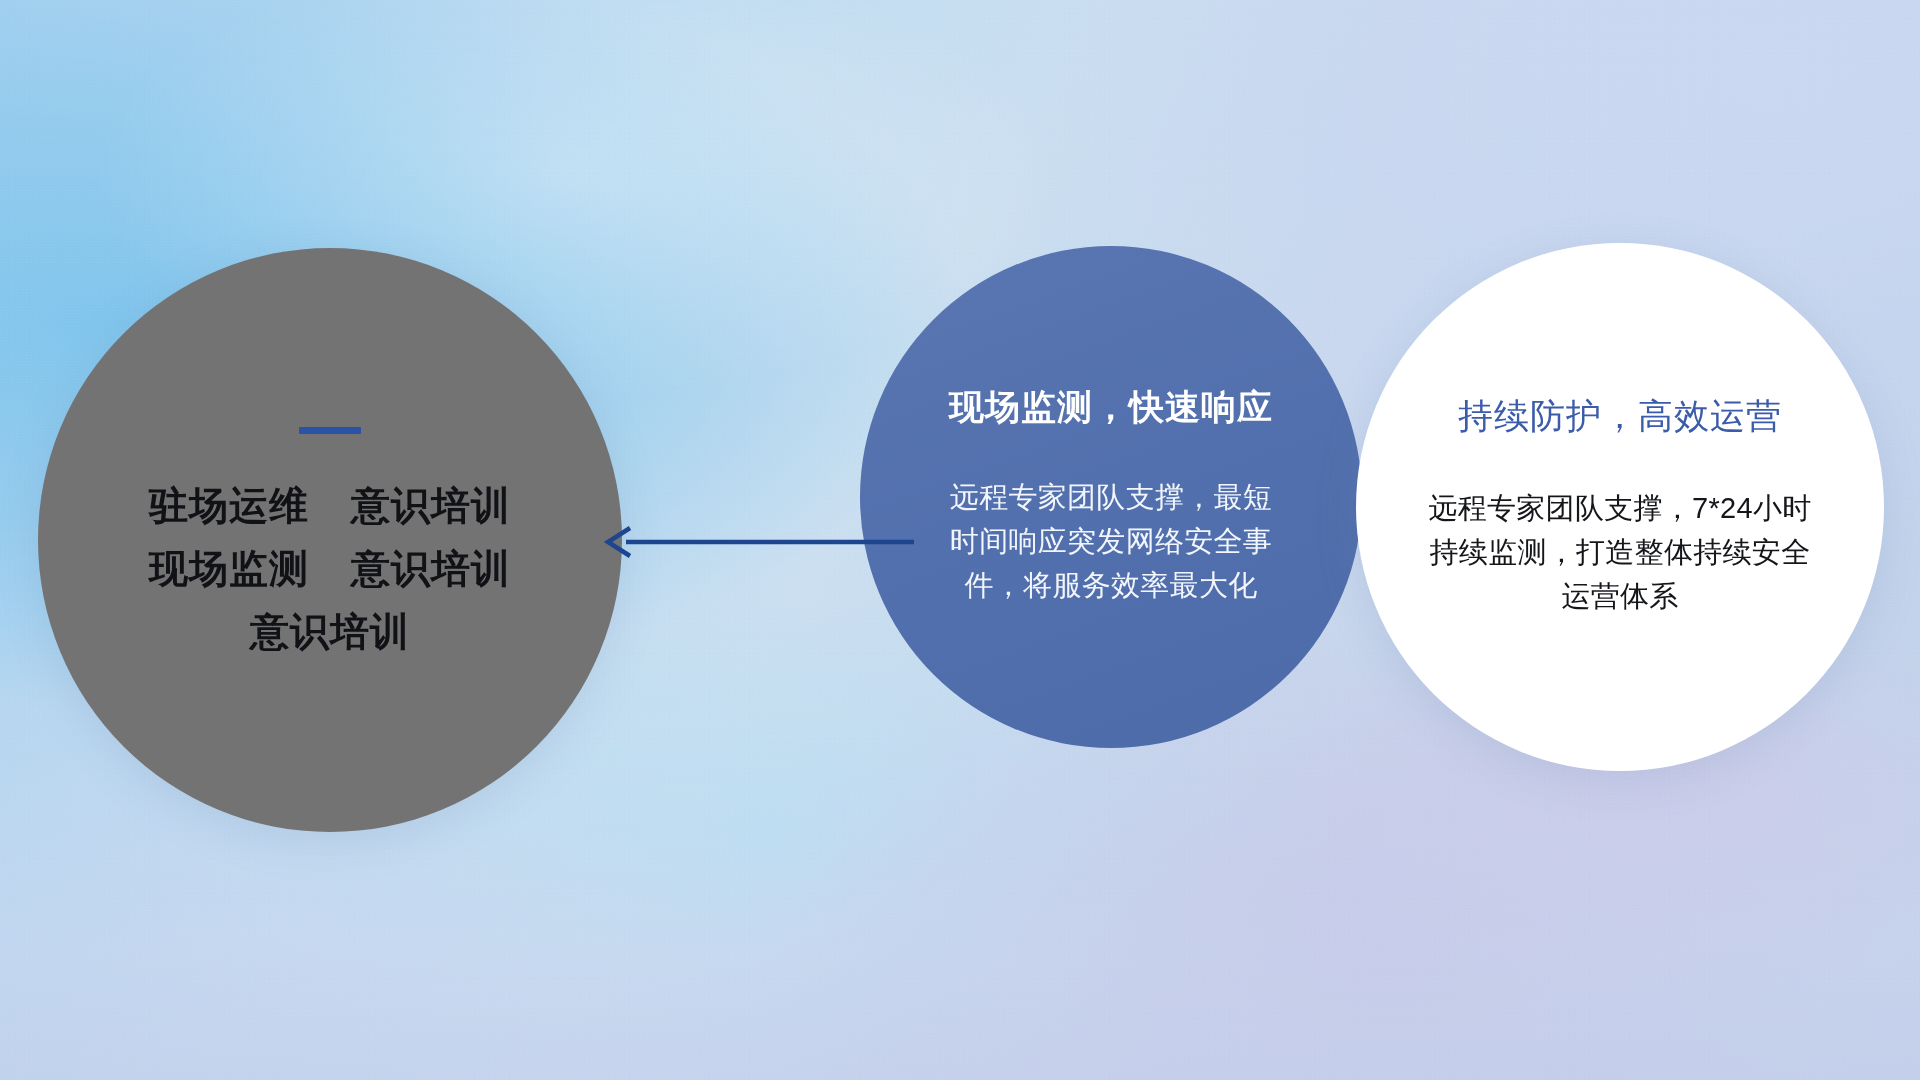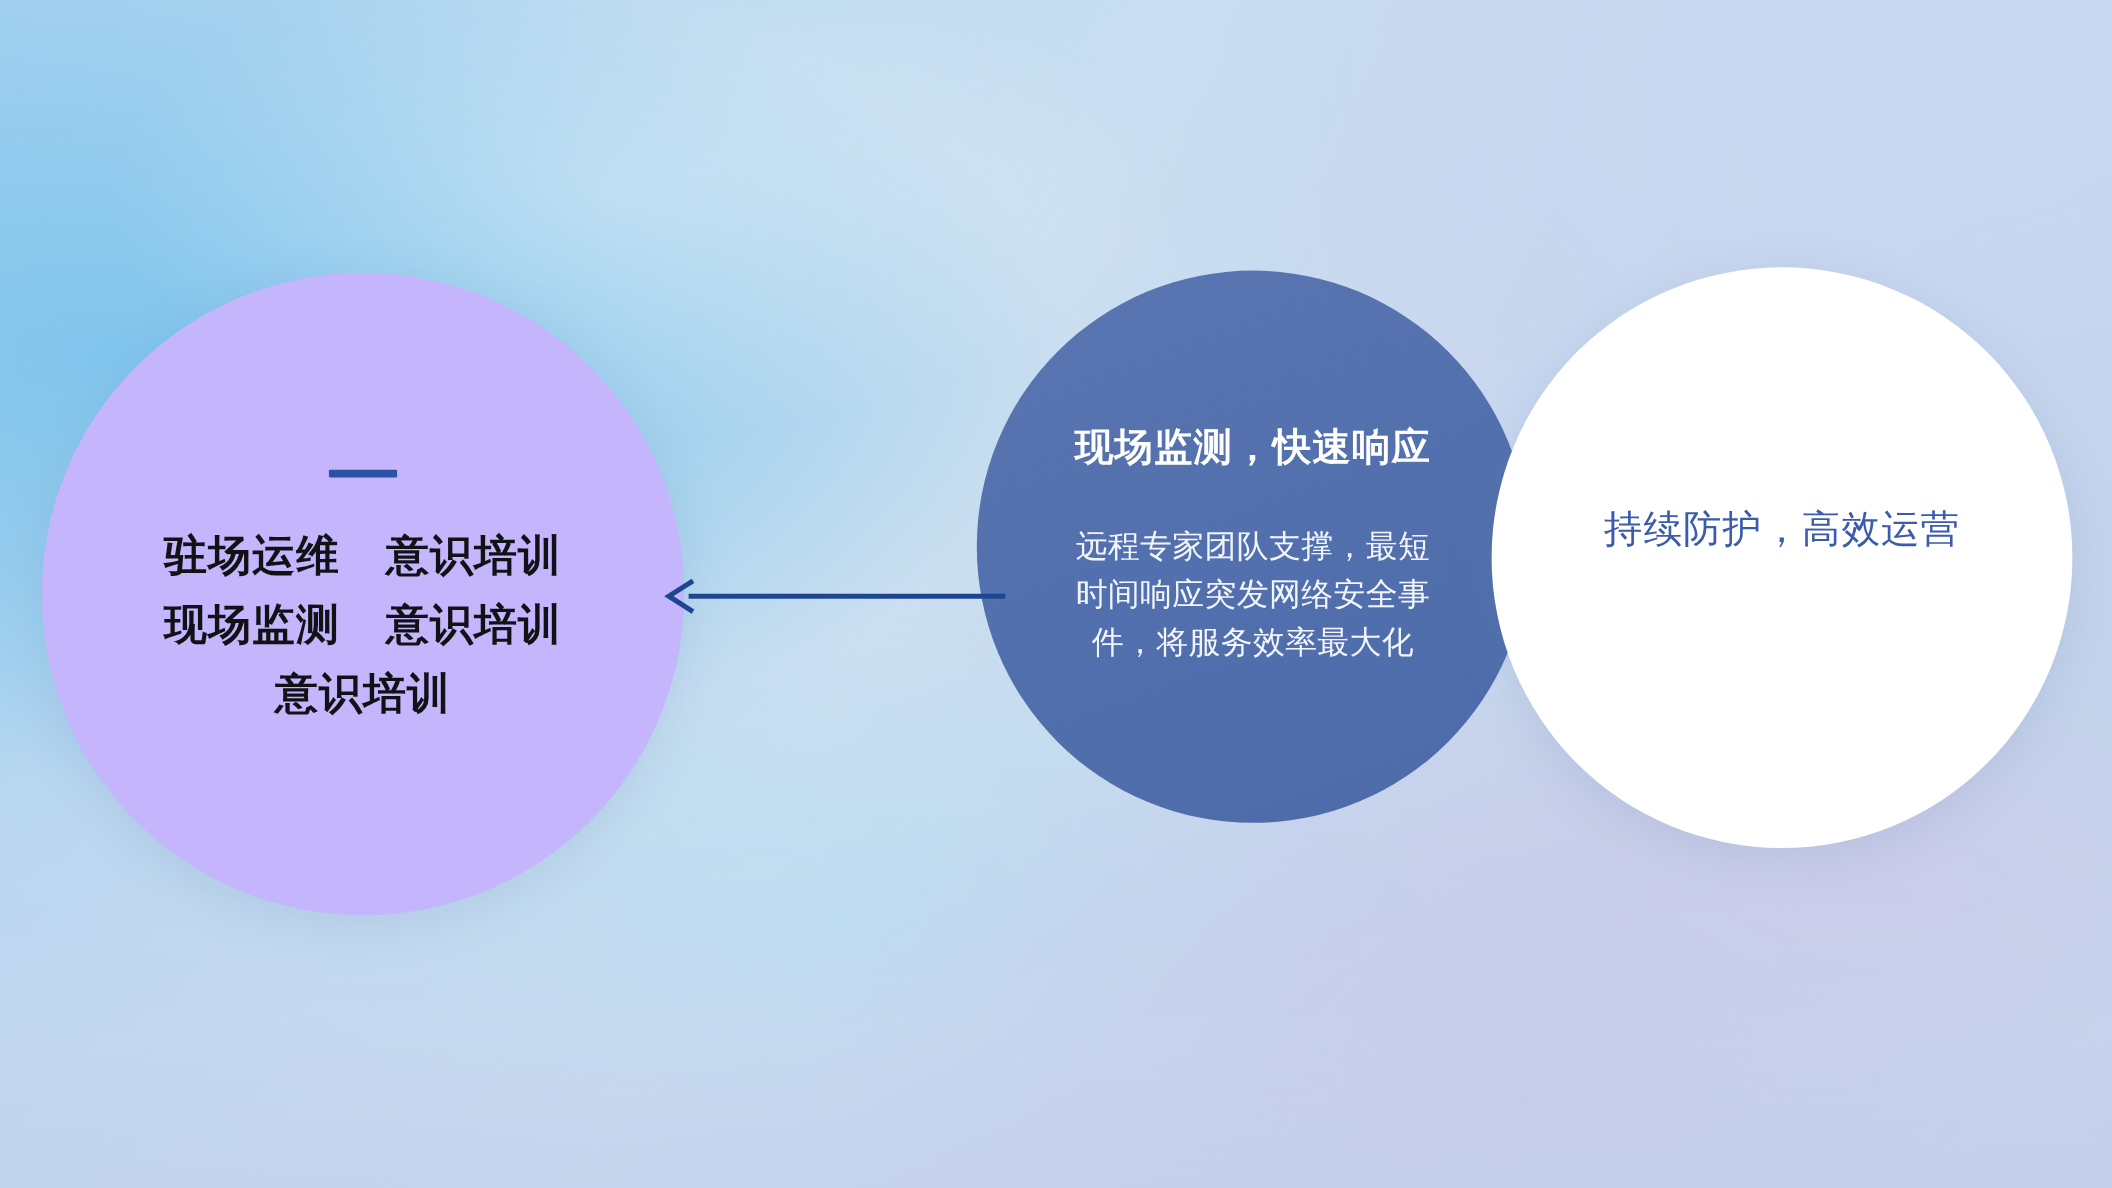--- a/index.html
+++ b/index.html
@@ -65,39 +65,39 @@
     display:flex;
     flex-direction:column;
     align-items:center;
     justify-content:center;
     text-align:center;
   }
 
   
   #circle-left {
     left:38px; top:248px; width:584px; height:584px;
-    background:#c4b5fd;
+    background:#737373;
     box-shadow:0 10px 42px rgba(105,135,180,0.18);
     z-index:3;
   }
   #circle-left .dash {
     width:62px; height:7px; background:#2b53a5; border-radius:1px;
     margin-bottom:52px;
   }
   .tag-rows { display:flex; flex-direction:column; gap:22px; }
   .tag-row {
     display:flex; justify-content:center; gap:42px;
     font-size:39px; font-weight:bold; color:#111216;
     letter-spacing:1px; line-height:1.05;
   }
   .tag-row.single { justify-content:center;font-family:Liberation Serif, serif; }
 
   
   #circle-mid {
-    left:888px; top:246px; width:502px; height:502px;
+    left:860px; top:246px; width:502px; height:502px;
     background:linear-gradient(160deg,#5a76b2 0%, #5270ad 48%, #4d6ba8 100%);
     z-index:4;
     padding:0 46px;
   }
   #circle-mid .c-title {
     font-size:35px; font-weight:bold; color:#ffffff;
     letter-spacing:1px; line-height:1.15;
     margin-bottom:48px;
   }
   #circle-mid .c-body {
@@ -164,20 +164,21 @@
     </div>
   </div>
 
   <div class="circle" id="circle-mid">
     <div class="c-title">现场监测，快速响应</div>
     <div class="c-body">远程专家团队支撑，最短时间响应突发网络安全事件，将服务效率最大化</div>
   </div>
 
   <div class="circle" id="circle-right">
     <div class="c-title">持续防护，高效运营</div>
+    <div class="c-body">远程专家团队支撑，7*24小时持续监测，打造整体持续安全运营体系</div>
   </div>
 
   <svg id="connector" viewBox="0 0 320 44">
     <line x1="318" y1="22" x2="30" y2="22" stroke="#1e4590" stroke-width="4.5"></line>
     <polyline points="34,8 12,22 34,36" fill="none" stroke="#1e4590" stroke-width="4.5" stroke-linecap="butt" stroke-linejoin="miter"></polyline>
   </svg>
 
 </div>
 
 </body></html>

